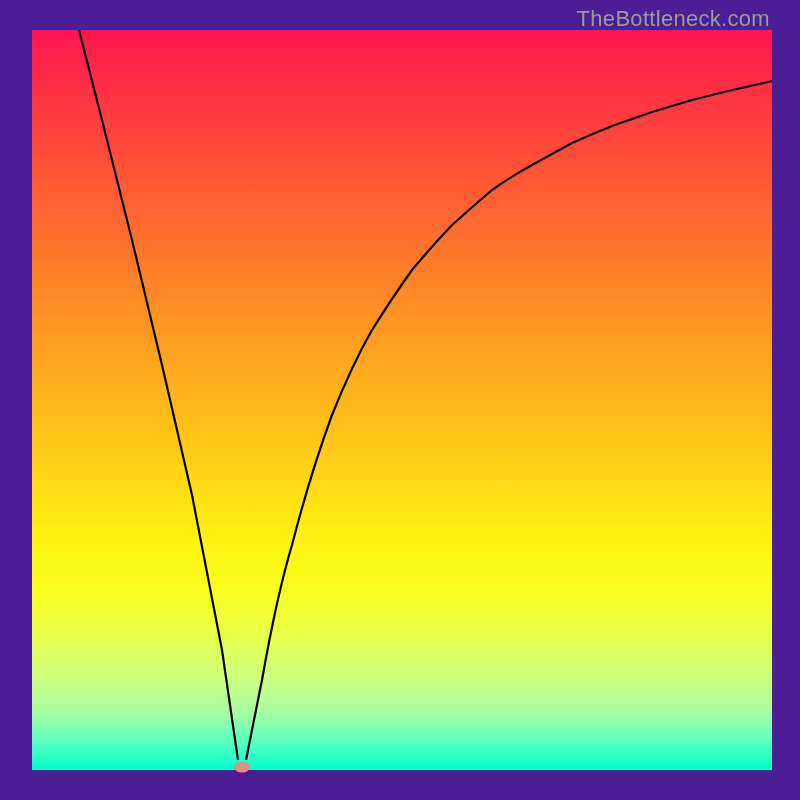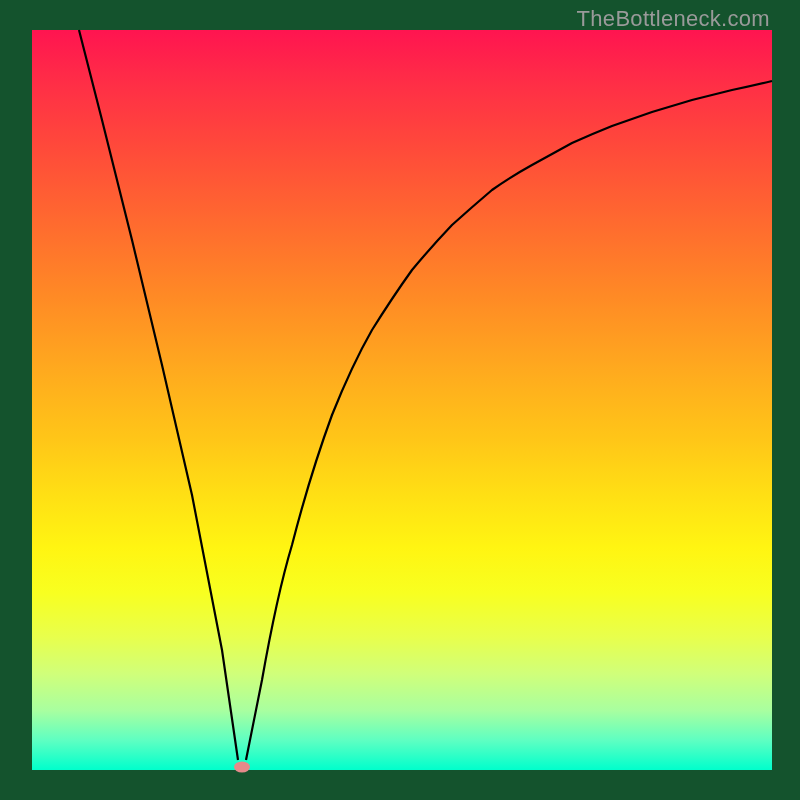--- a/index.html
+++ b/index.html
@@ -1,21 +1,21 @@
 <!DOCTYPE html>
 <html><head>
 <meta charset="utf-8">
 <style>
   * { margin: 0; padding: 0; box-sizing: border-box; }
   body { width: 800px; height: 800px; overflow: hidden; }
   .chart-container {
     width: 800px;
     height: 800px;
     position: relative;
-    background: #14532d;
+    background: #4c1d95;
   }
   .plot-area {
     position: absolute;
     left: 32px;
     top: 30px;
     width: 740px;
     height: 740px;
     background: linear-gradient(to bottom,
       #ff1450 0%,
       #ff2a48 6%,

